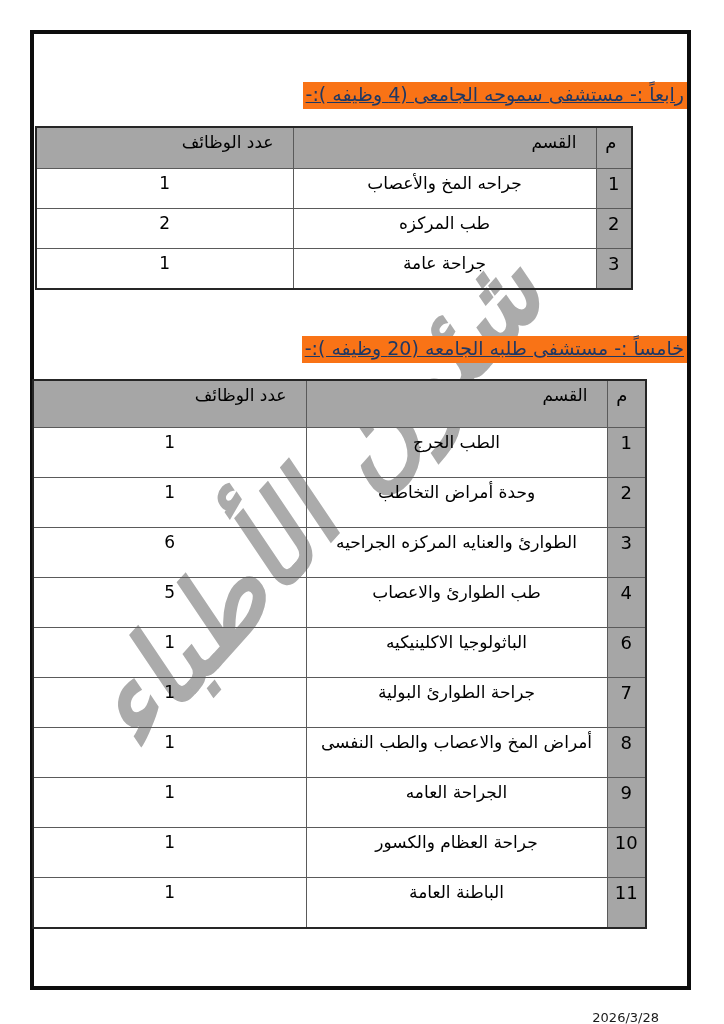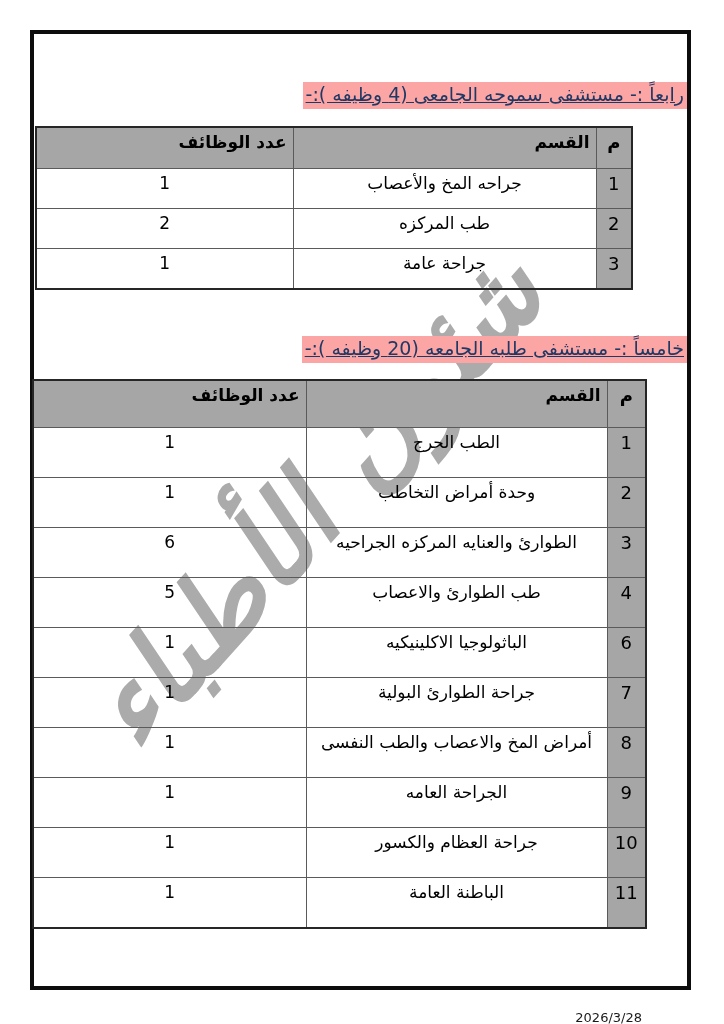--- a/index.html
+++ b/index.html
@@ -43,21 +43,21 @@
     position: relative;
     z-index: 1;
     width: 100%;
     height: 100%;
   }
   .section-title-wrap { text-align: right; }
   .sec4-title-wrap { margin: 48px 0 0 0; padding-left: 6px; }
   .sec5-title-wrap { margin: 46px 0 0 0; padding-left: 6px; }
   .section-title {
     display: inline-block;
-    background: #fca5a5;
+    background: #f97316;
     color: #1f3864;
     font-size: 19px;
     text-decoration: underline;
     padding: 1px 3px 2px 3px;
     line-height: 1.25;
   }
   table {
     border-collapse: collapse;
     table-layout: fixed;
     background: transparent;
@@ -65,24 +65,24 @@
   }
   .t4 { margin: 17px 54px 0 3px; width: 596px; }
   .t5 { margin: 16px 40px 0 0; width: 613px; }
   th, td {
     border: 1px solid #5a5a5a;
     vertical-align: top;
     overflow: hidden;
   }
   thead th {
     background: #a6a6a6;
-    font-weight: bold;
+    font-weight: normal;
     font-size: 17px;
     color: #000;
-    padding: 4px 6px;
+    padding: 4px 19px;
   }
   .t4 thead th { height: 32px; }
   .t5 thead th { height: 38px; }
   .t4 tbody td { height: 31px; }
   .t5 tbody td { height: 41px; }
   td { font-size: 17px; padding: 4px 6px; background: transparent; }
   .c-num {
     background: #a6a6a6;
     text-align: center;
     font-size: 18px;
@@ -92,21 +92,21 @@
   th.c-num { text-align: center; }
   th.c-dept, th.c-count { text-align: right; }
   .t4 col.w-num { width: 36px; }
   .t4 col.w-dept { width: 303px; }
   .t4 col.w-count { width: 257px; }
   .t5 col.w-num { width: 39px; }
   .t5 col.w-dept { width: 301px; }
   .t5 col.w-count { width: 273px; }
   .footer-date {
     position: absolute;
-    right: 45px;
+    right: 28px;
     bottom: 9px;
     font-size: 13px;
     color: #1a1a1a;
     direction: ltr;
   }
 </style>
 </head>
 <body>
 
 <div class="canvas">

